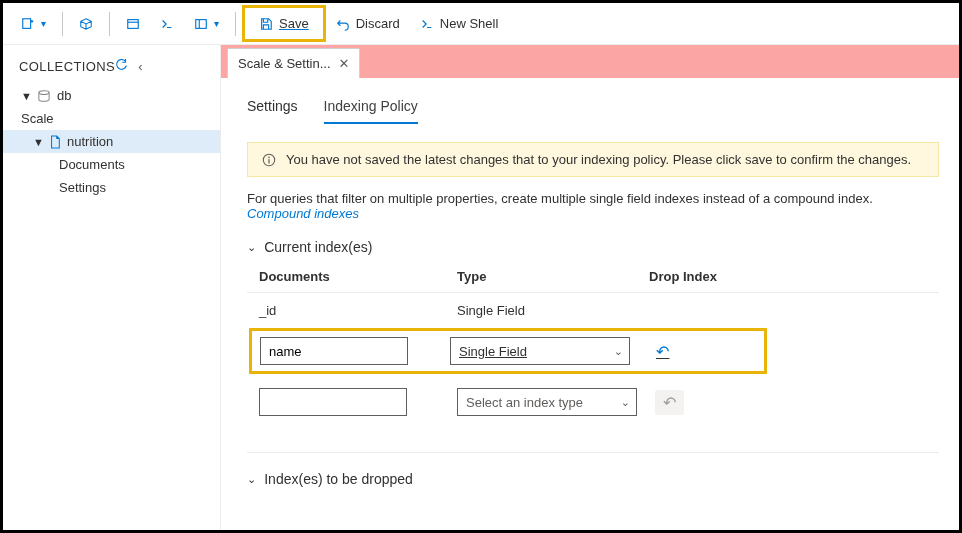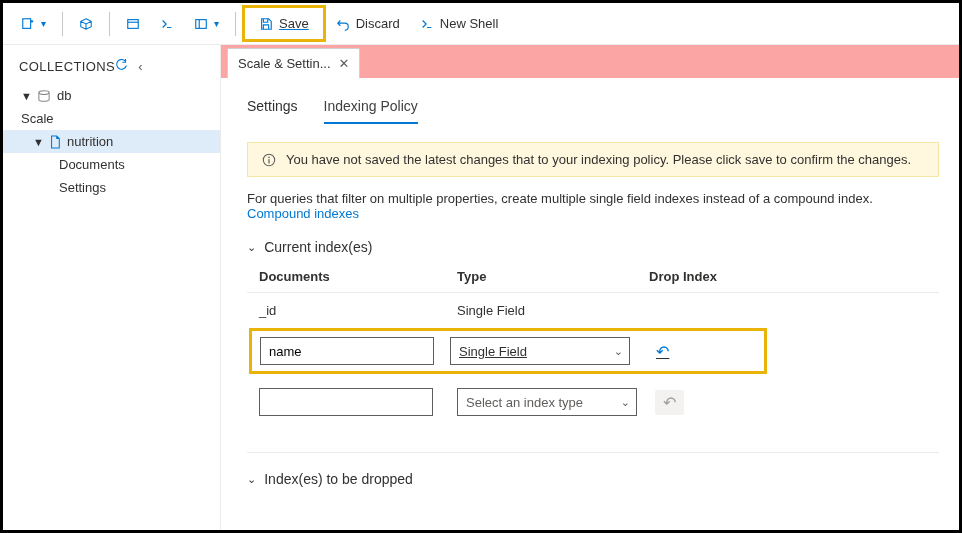--- a/index.html
+++ b/index.html
@@ -23,29 +23,29 @@
 .content { flex: 1; display: flex; flex-direction: column; overflow:hidden; }
 .tabstrip { background: #fca5a5; height: 33px; display: flex; align-items: end; padding-left: 6px; }
 .tab { background: #fff; border: 1px solid #d2d0ce; border-bottom: none; height: 30px; display:flex; align-items:center; gap:8px; padding: 0 10px; font-size: 13px; color:#323130; border-radius: 2px 2px 0 0; margin-top:3px;}
 .tab .close { color:#605e5c; cursor:pointer; }
 .inner { padding: 14px 20px 18px 26px; overflow:auto; flex:1; }
 .subtabs { display:flex; gap:26px; border-bottom: none; margin-bottom: 18px; }
 .subtab { padding: 6px 0 8px 0; font-size: 14px; color:#323130; cursor:pointer; }
 .subtab.active { color:#404040; border-bottom: 2px solid #0078d4; font-weight: 400;}
 .notice { background: #fff8df; border: 1px solid #f3e7a3; padding: 9px 14px; display:flex; align-items:center; gap:10px; font-size: 13px; color:#323130; margin-bottom: 14px; }
 .desc { font-size: 13px; margin-bottom: 18px; }
-.desc a { color:#0078d4; text-decoration:none; }
+.desc a { color:#0078d4; text-decoration:none;font-style:italic; }
 .section-hdr { display:flex; align-items:center; gap:8px; font-size: 14px; margin: 8px 0 14px 0; }
 .tbl { width: 100%; }
 .tbl-head { display:flex; font-weight:600; font-size:13px; color:#323130; padding: 0 0 8px 12px; border-bottom:1px solid #edebe9; }
 .col-def { width: 198px; }
 .col-type { width: 192px; }
 .col-drop { flex:1; }
 .tbl-row { display:flex; align-items:center; padding: 10px 0 10px 12px; font-size:13px; }
-.txt-input { border:1px solid #605e5c; height:28px; padding: 0 8px; font-size:13px; width: 174px; font-family:inherit; }
+.txt-input { border:1px solid #605e5c; height:28px; padding: 0 8px; font-size:13px; width: 148px; font-family:inherit; }
 .sel-input { border:1px solid #605e5c; height:28px; padding: 0 22px 0 8px; font-size:13px; width: 180px; position:relative; display:flex; align-items:center; background:#fff; color:#323130; }
 .sel-input.placeholder { color:#605e5c; }
 .sel-chev { position:absolute; right:6px; color:#605e5c; font-size:11px; }
 .undo-btn { color:#0078d4; padding:4px 8px; cursor:pointer; font-size:16px; }
 .undo-btn.dis { background:#f3f2f1; color:#a19f9d; border-radius:2px; cursor:default; }
 .divider { height:1px; background:#edebe9; margin: 26px 0 18px 0; }
 svg { display:block; }
 </style>
 </head>
 <body>

